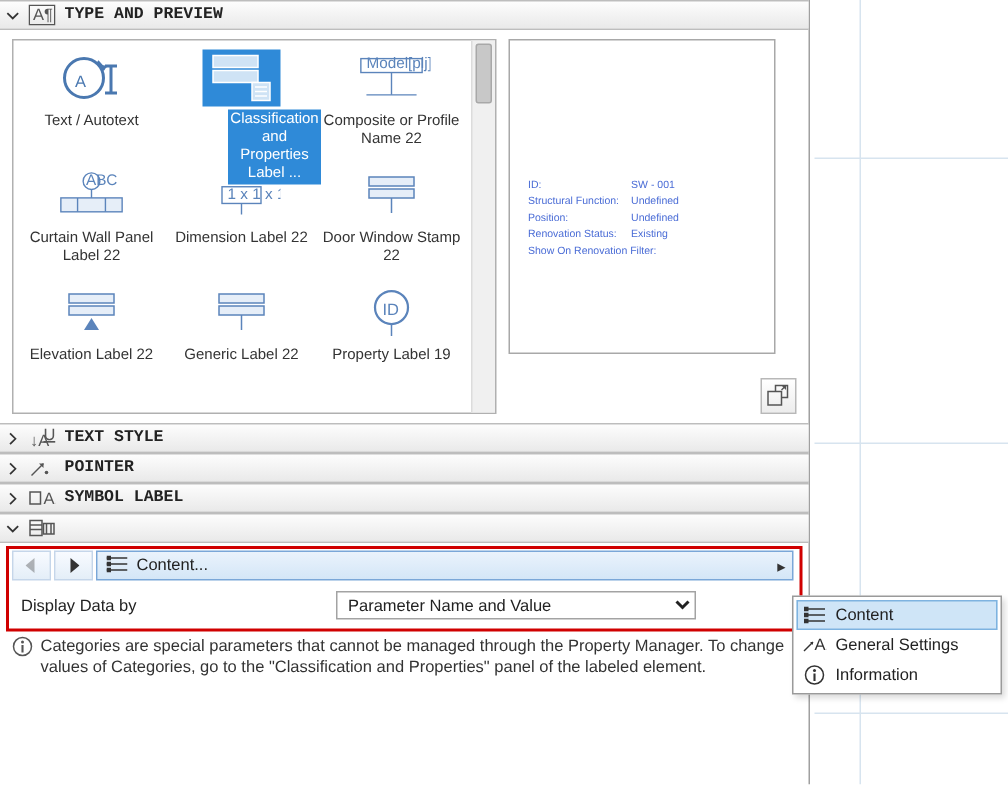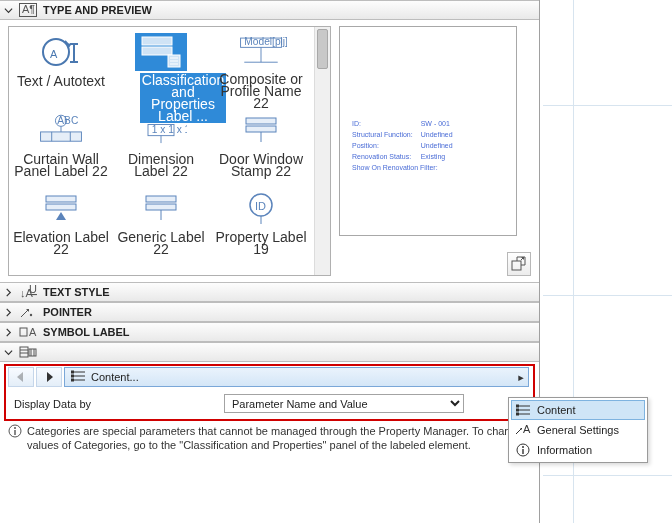--- a/index.html
+++ b/index.html
@@ -5,31 +5,31 @@
   * { box-sizing: border-box; margin: 0; padding: 0; font-family: "Segoe UI", Tahoma, sans-serif; font-size: 11px; color: #222; }
   body { background: #fff; width: 672px; height: 523px; position: relative; overflow: hidden; }
   .panel-a { position: absolute; left: 0; top: 0; width: 540px; height: 523px; background: #fff; border-right: 1px solid #a0a0a0; }
   .panel-b { position: absolute; left: 543px; top: 0; width: 129px; height: 523px; background: #fff; }
 
   
   .section-head { display: flex; align-items: center; height: 20px; background: linear-gradient(#fdfdfd,#e9e9e9); border-top: 1px solid #bdbdbd; border-bottom: 1px solid #bdbdbd; padding-left: 4px; gap: 6px; cursor: default; }
   .section-head .chevron { width: 9px; height: 9px; display: inline-flex; align-items: center; justify-content: center; }
   .section-head .chevron svg { width: 9px; height: 9px; }
   .section-head .hicon { width: 18px; height: 16px; display: inline-flex; align-items: center; justify-content: center; }
-  .section-head .label { font-weight: bold; font-size: 11px; }
+  .section-head .label { font-weight: bold; font-size: 11px; font-family: Liberation Mono, monospace; }
 
   
   .typeprev-body { display: flex; height: 262px; border-bottom: 0; }
   .gallery-wrap { position: relative; width: 323px; border: 1px solid #b0b0b0; margin: 6px 0 6px 8px; background:#fff; display:flex; }
   .gallery { flex: 1; padding: 4px 2px; display: flex; flex-wrap: wrap; align-content: flex-start; overflow: hidden; }
   .gallery-scroll { width: 16px; background:#f0f0f0; border-left:1px solid #dcdcdc; position:relative; }
   .gallery-scroll .thumb { position:absolute; top:2px; left:2px; right:2px; height:40px; background:#c8c8c8; border:1px solid #a8a8a8; border-radius:2px; }
   .gitem { width: 100px; height: 78px; display: flex; flex-direction: column; align-items: center; justify-content: flex-start; text-align: center; padding-top:2px; }
   .gitem .thumbimg { width: 52px; height: 40px; display:flex; align-items:center; justify-content:center; }
-  .gitem .cap { font-size: 14px; line-height: 12px; color:#333; margin-top:2px;text-align:center; }
+  .gitem .cap { font-size: 10px; line-height: 12px; color:#333; margin-top:2px;text-align:center; }
   .gitem.selected .cap { background:#2f8ad8; color:#fff; padding:1px 2px;margin-left:44px; }
   .gitem.selected .thumbimg { background:#2f8ad8; }
   .preview-wrap { flex:1; margin:6px 8px 6px 8px; position:relative; }
   .preview-box { border:1px solid #a8a8a8; width:178px; height:210px; background:#fff; position:relative; }
   .preview-inner { position:absolute; left:10px; right:10px; top:90px; font-size:7px; color:#4a6cd6; line-height:9px; }
   .preview-inner td { font-size:7px; color:#4a6cd6; padding-right:6px; }
   .preview-btn { position:absolute; right:0; bottom:0; width:24px; height:24px; border:1px solid #b8b8b8; background:linear-gradient(#fff,#ececec); display:flex; align-items:center; justify-content:center; }
 
   
   .redframe { border:2px solid #d00000; margin:2px 4px 0 4px; }
@@ -39,21 +39,21 @@
   .crumb { flex:1; height:20px; margin:1px 4px 1px 2px; border:1px solid #7aa7d8; background:linear-gradient(#eaf3fc,#d4e6f7); display:flex; align-items:center; padding-left:6px; gap:6px; }
   .crumb .end { margin-left:auto; width:14px; text-align:center; color:#333; }
   .formrow { display:flex; align-items:center; height:23px; padding:0 8px; }
   .formrow .flabel { width:210px; }
   .formrow select { width:240px; height:19px; border:1px solid #a3a3a3; background:#fff; font-size:11px; padding-left:3px; }
   .pad { height:4px; }
   .info-row { display:flex; padding:3px 8px 6px 8px; gap:5px; align-items:flex-start; }
   .info-row .itext { font-size:11px; color:#333; line-height:14px; }
 
   
-  .menu { position:absolute; left:508px; top:397px; width:140px; background:#fff; border:1px solid #9a9a9a; padding:2px; box-shadow:2px 2px 4px rgba(0,0,0,.15); z-index:20; }
+  .menu { position:absolute; left:528px; top:397px; width:140px; background:#fff; border:1px solid #9a9a9a; padding:2px; box-shadow:2px 2px 4px rgba(0,0,0,.15); z-index:20; }
   .menu-item { display:flex; align-items:center; height:20px; padding-left:4px; gap:6px; }
   .menu-item.sel { background:#cfe5f7; border:1px solid #7eb3e0; padding-left:3px; height:20px; }
   .menu-item .micon { width:16px; height:16px; display:flex; align-items:center; justify-content:center; }
 
   
   .faint-h { position:absolute; background:#d7e4ef; height:1px; }
   .faint-v { position:absolute; background:#d7e4ef; width:1px; }
 </style>
 </head>
 <body>

